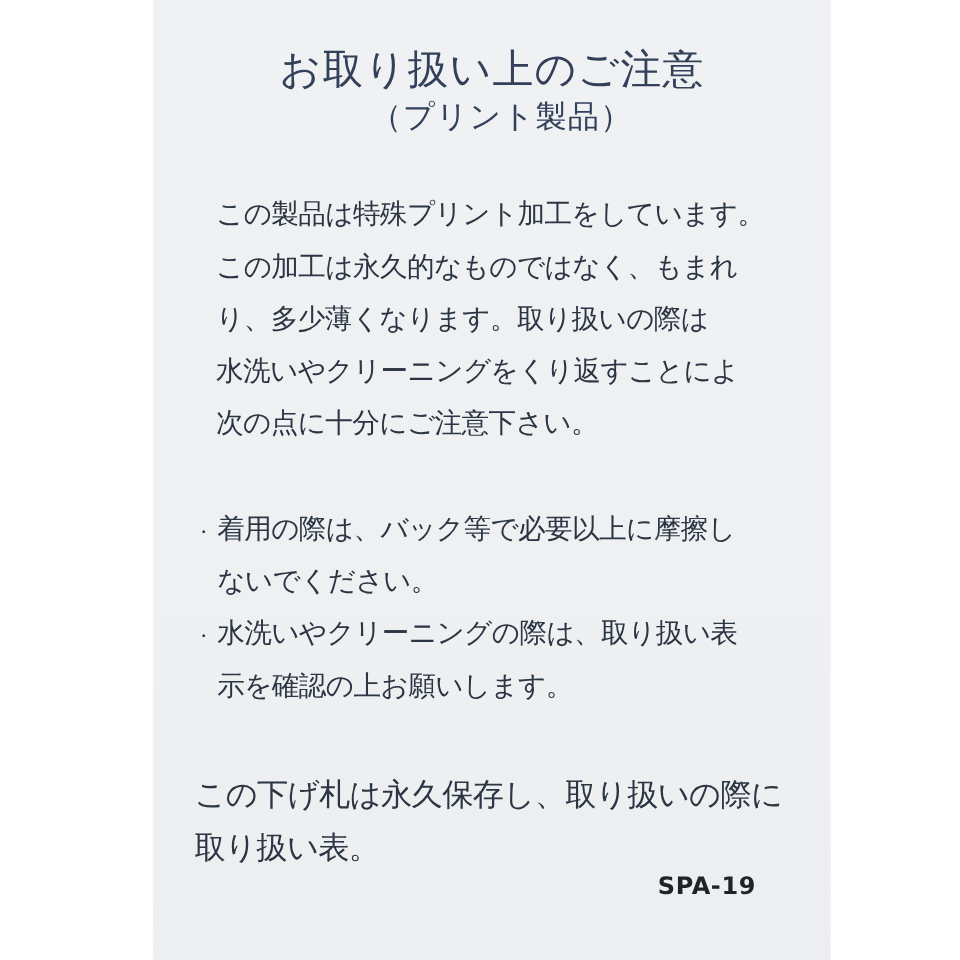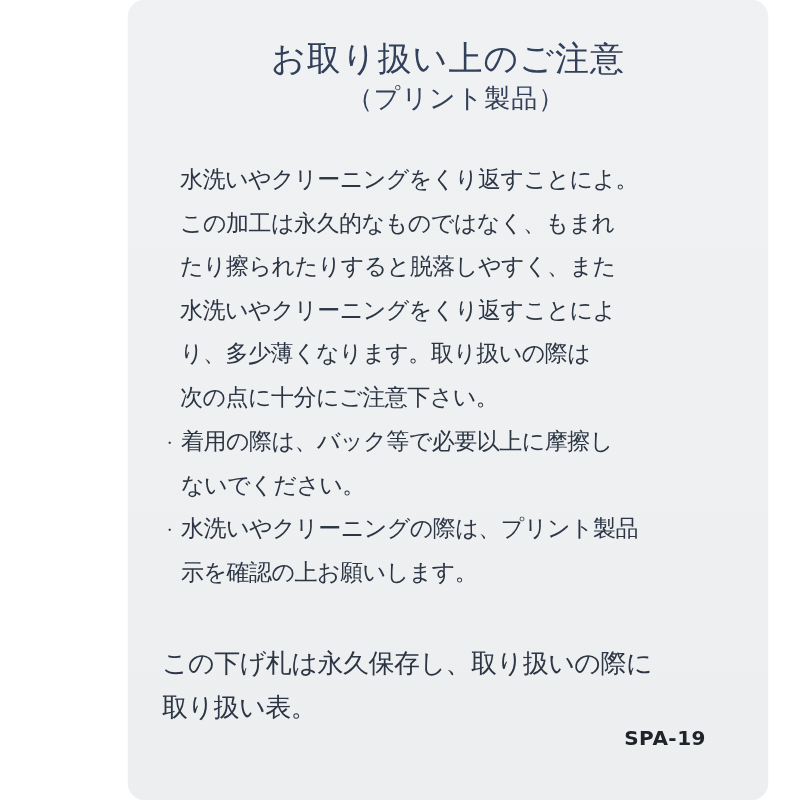--- a/index.html
+++ b/index.html
@@ -14,26 +14,25 @@
   .stage {
     position: relative;
     width: 800px;
     height: 800px;
     background: var(--bg, #ffffff);
   }
   .tag-card {
     position: absolute;
     left: 128px;
     top: 0;
-    width: 640px;
+    width: 564px;
     height: 800px;
     background: linear-gradient(180deg, #f0f1f3 0%, var(--card, #eef0f2) 55%, #ecEEf0 100%);
     background-color: var(--card, #eef0f2);
     box-shadow: 0 0 2px rgba(0,0,0,0.06);
-    border-radius: 17px;
   }
   .tag-title {
     position: absolute;
     left: 0; right: 0;
     top: 36px;
     text-align: center;
     font-size: 34px;
     line-height: 44px;
     letter-spacing: 1px;
     color: var(--title, #33405a);
@@ -105,37 +104,36 @@
 <body>
 
 <div class="stage">
   <div class="tag-card">
 
     <div class="tag-title">お取り扱い上のご注意</div>
 
     <div class="tag-subtitle">（プリント製品）</div>
 
     <div class="care-paragraph">
-      <div>水洗いやクリーニングをくり返すことによ。</div>
+      <div>この製品は特殊プリント加工をしています。</div>
       <div>この加工は永久的なものではなく、もまれ</div>
-      <div>たり擦られたりすると脱落しやすく、また</div>
+      <div>り、多少薄くなります。取り扱いの際は</div>
       <div>水洗いやクリーニングをくり返すことによ</div>
-      <div>り、多少薄くなります。取り扱いの際は</div>
       <div>次の点に十分にご注意下さい。</div>
     </div>
 
     <div class="care-bullets">
       <div class="bullet-item">
         <span class="bullet-marker">・</span>
         <div>着用の際は、バック等で必要以上に摩擦し</div>
         <div>ないでください。</div>
       </div>
       <div class="bullet-item">
         <span class="bullet-marker">・</span>
-        <div>水洗いやクリーニングの際は、プリント製品</div>
+        <div>水洗いやクリーニングの際は、取り扱い表</div>
         <div>示を確認の上お願いします。</div>
       </div>
     </div>
 
     <div class="tag-footer">
       <div>この下げ札は永久保存し、取り扱いの際に</div>
       <div>取り扱い表。</div>
     </div>
 
     <div class="tag-code">SPA-19</div>

